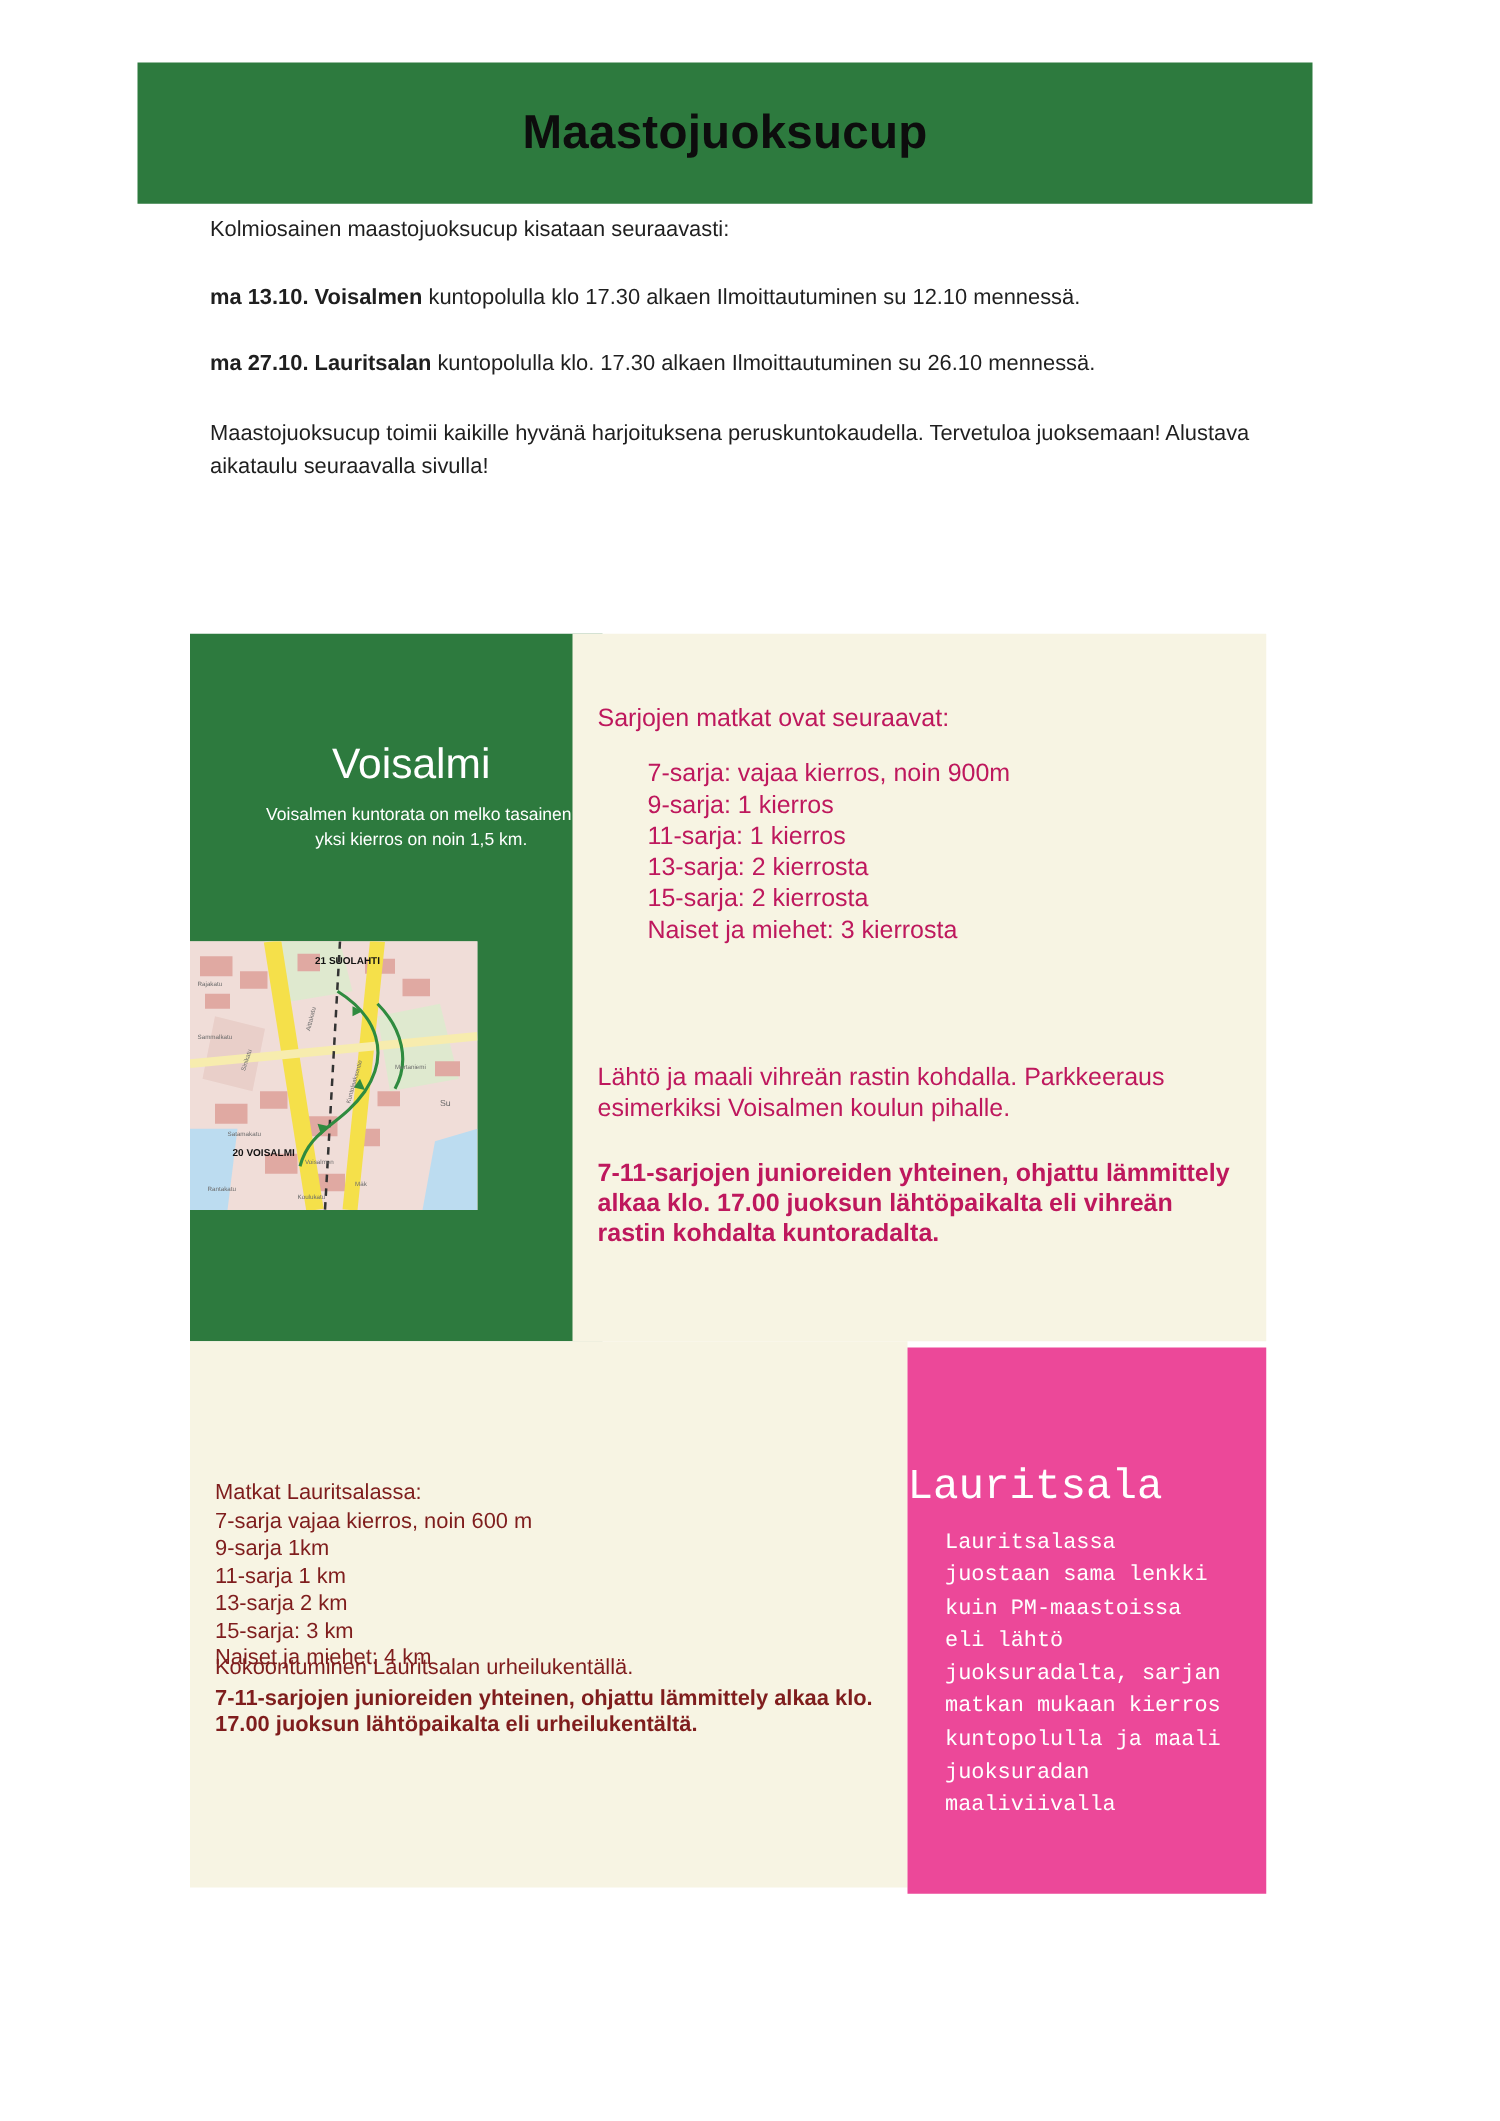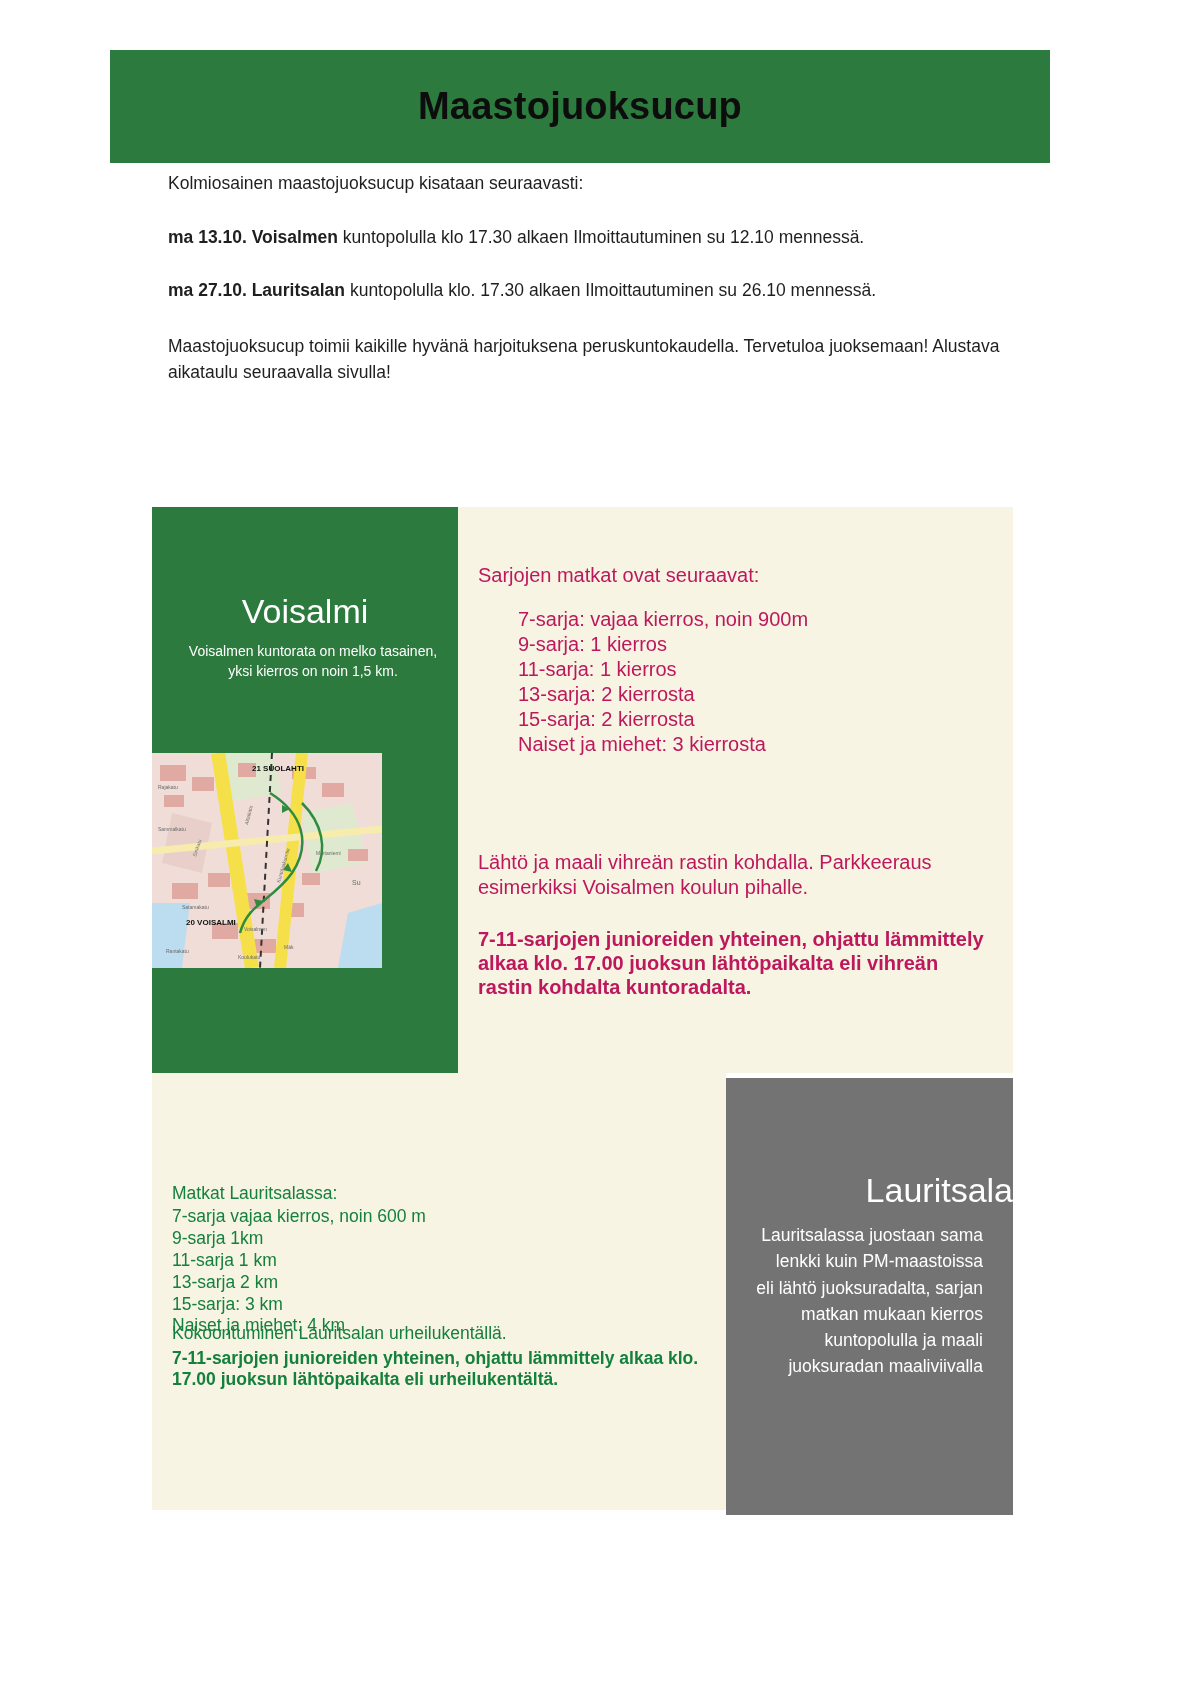--- a/index.html
+++ b/index.html
@@ -69,20 +69,21 @@
   
   .voisalmi-green {
     position: absolute;
     left: 152px;
     top: 507px;
     width: 306px;
     height: 566px;
     background: #2d7a3e;
     color: #ffffff;
     text-align: center;
+    padding-left: 24px;
   }
   .voisalmi-green h2 {
     margin: 85px 0 0 0;
     font-size: 34px;
     font-weight: normal;
     color: #ffffff;
   }
   .voisalmi-green .sub {
     margin: 10px 12px 0 28px;
     font-size: 14px;
@@ -127,35 +128,36 @@
     top: 1073px;
     width: 574px;
     height: 437px;
     background: #f7f4e3;
   }
   .laur-cream .txt {
     position: absolute;
     left: 20px;
     width: 540px;
     font-size: 17.5px;
-    color: #15803d;
+    color: #7f1d1d;
   }
   .lc-list { top: 110px; line-height: 1.25; }
   .lc-note { top: 250px; line-height: 1.25; }
   .lc-bold { top: 275px; line-height: 1.2; font-weight: bold; }
 
   .laur-green {
     position: absolute;
     left: 726px;
     top: 1078px;
     width: 287px;
     height: 437px;
-    background: #737373;
-    color: #ffffff;
-    text-align: right;
+    background: #ec4899;
+    color: #ffffff;
+    text-align: left;
+    font-family: Liberation Mono, monospace;
   }
   .laur-green h2 {
     margin: 93px 0 0 0;
     font-size: 34px;
     font-weight: normal;
     color: #ffffff;
   }
   .laur-green .sub {
     margin: 12px 30px 0 30px;
     font-size: 17.5px;

